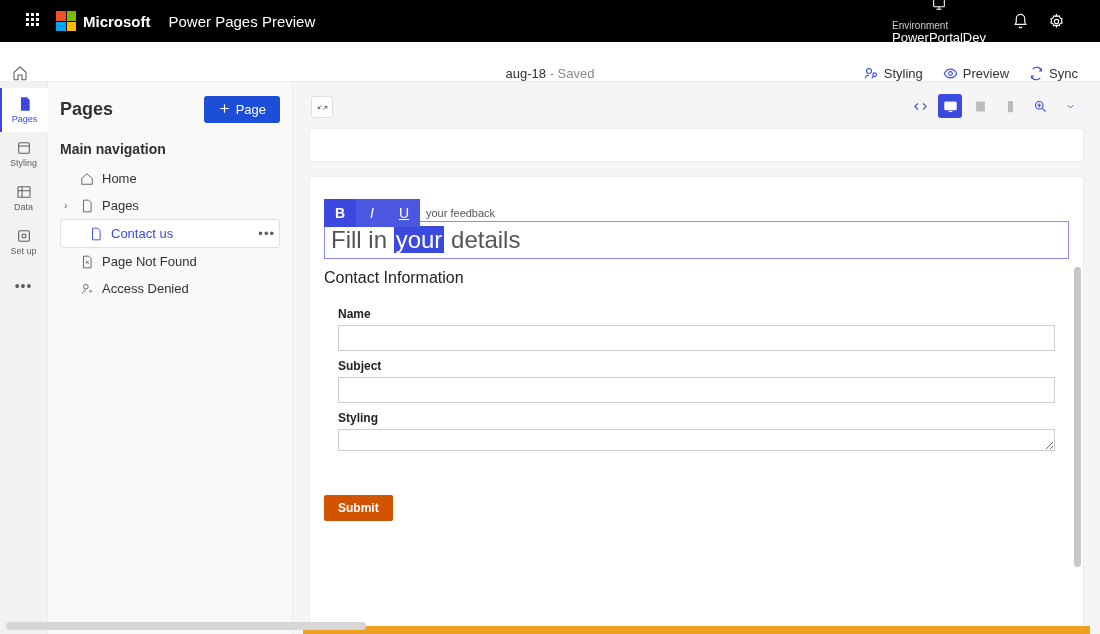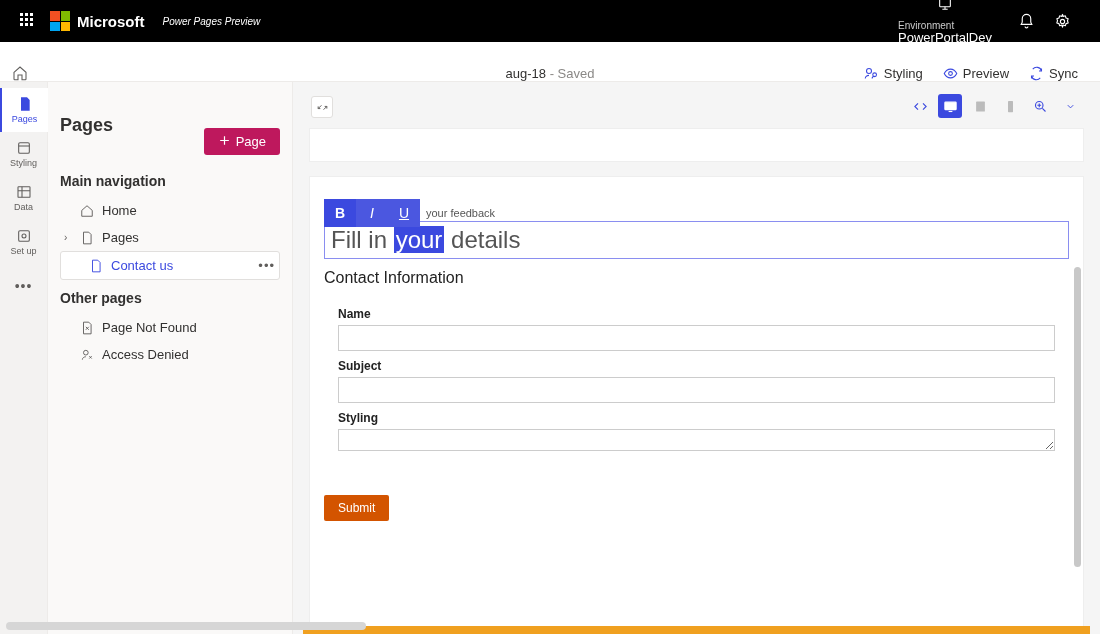--- a/index.html
+++ b/index.html
@@ -1,45 +1,45 @@
 <!DOCTYPE html>
 <html><head>
 <meta charset="utf-8">
 <style>
 * { box-sizing: border-box; margin: 0; padding: 0; font-family: "Segoe UI", Arial, sans-serif; }
 body { width: 1100px; height: 634px; overflow: hidden; background: #faf9f8; position: relative; }
-.topbar { height: 42px; background: #000; color: #fff; display: flex; align-items: center; padding: 0 20px; }
+.topbar { height: 42px; background: #000; color: #fff; display: flex; align-items: center; padding: 0 26px; }
 .waffle { width: 16px; height: 16px; margin-right: 14px; display: grid; grid-template-columns: repeat(3,3px); grid-template-rows: repeat(3,3px); gap: 2px; }
 .waffle span { background: #fff; }
 .mslogo { display: flex; align-items: center; margin-right: 18px; }
 .squares { width: 20px; height: 20px; display: grid; grid-template-columns: 1fr 1fr; grid-template-rows: 1fr 1fr; gap: 1px; margin-right: 7px; }
 .sq1{background:#f25022}.sq2{background:#7fba00}.sq3{background:#00a4ef}.sq4{background:#ffb900}
 .msword { font-size: 15px; font-weight: 600; }
-.apptitle { font-size: 10px; font-style: italic; }
+.apptitle { font-size: 15px; }
 .topspacer { flex: 1; }
 .env { display: flex; align-items: center; gap: 8px; margin-right: 16px; flex-direction: column; }
 .envtxt { display: flex; flex-direction: column; line-height: 1.15; }
 .envlabel { font-size: 10px; color: #ccc; }
 .envname { font-size: 13px; }
 .topicon { width: 28px; height: 28px; display: flex; align-items: center; justify-content: center; color: #fff; margin: 0 4px; cursor: pointer; }
 .cmdbar { height: 40px; background: #fff; border-bottom: 1px solid #edebe9; display: flex; align-items: flex-end; padding: 0 12px; }
 .homeicon { width: 20px; color: #605e5c; cursor: pointer; }
 .savestatus { position: absolute; left: 50%; transform: translateX(-50%); font-size: 13px; color: #323130; }
 .savestatus .muted { color: #8a8886; }
 .cmdbar .topspacer { flex: 1; }
 .cmdbtn { display: flex; align-items: center; gap: 5px; color: #323130; font-size: 13px; cursor: pointer; padding: 0 10px; }
 .cmdbtn svg { stroke: #3b49df; color: #3b49df; }
 .shell { display: flex; height: 552px; }
 .rail { width: 48px; background: #f3f2f1; border-right: 1px solid #edebe9; display: flex; flex-direction: column; align-items: center; padding-top: 6px; }
 .railitem { width: 48px; height: 44px; display: flex; flex-direction: column; align-items: center; justify-content: center; font-size: 9px; color: #605e5c; cursor: pointer; gap: 2px; }
 .railitem.active { color: #3b49df; border-left: 2px solid #3b49df; background: #fff; }
 .sidebar { width: 245px; background: #faf9f8; border-right: 1px solid #edebe9; padding: 14px 12px; }
 .sbhead { display: flex; justify-content: space-between; align-items: center; margin-bottom: 18px; }
 .sbtitle { font-size: 18px; font-weight: 600; color: #323130; }
-.addbtn { background: #be185d; color: #fff; border: none; border-radius: 3px; padding: 6px 14px; font-size: 13px; cursor: pointer; display: flex; gap: 5px; margin-top: 32px; }
+.addbtn { background: #1d4ed8; color: #fff; border: none; border-radius: 3px; padding: 6px 14px; font-size: 13px; cursor: pointer; display: flex; gap: 5px; }
 .sect { font-size: 14px; font-weight: 600; color: #323130; margin: 10px 0 8px; }
 .navitem { display: flex; align-items: center; gap: 8px; padding: 6px 4px 6px 20px; font-size: 13px; color: #323130; cursor: pointer; border-radius: 3px; position: relative; }
 .navitem.child { padding-left: 28px; justify-content: flex-end; }
 .navitem.sel { background: #fff; color: #3b49df; border: 1px solid #e1dfdd; }
 .navitem .chev { position: absolute; left: 4px; font-size: 10px; color: #605e5c; }
 .navitem .more { margin-left: auto; color: #605e5c; letter-spacing: 1px; }
 .canvas { flex: 1; background: #f5f5f5; position: relative; overflow: hidden; padding: 8px 10px 0 10px; background-image: radial-gradient(#e4e4e4 0.5px, transparent 0.5px); background-size: 8px 8px; }
 .canvastools { position: absolute; top: 14px; left: 18px; width: 22px; height: 22px; background: #fff; border: 1px solid #e1dfdd; border-radius: 3px; display: flex; align-items: center; justify-content: center; cursor: pointer; }
 .viewtools { position: absolute; top: 12px; right: 18px; display: flex; gap: 6px; align-items: center; }
 .vt { width: 24px; height: 24px; display: flex; align-items: center; justify-content: center; border-radius: 3px; cursor: pointer; color: #605e5c; }
@@ -51,21 +51,21 @@
 .tbtn { width: 32px; height: 28px; background: #4b57e0; color: #fff; display: flex; align-items: center; justify-content: center; cursor: pointer; font-size: 14px;}
 .tbtn.sel { background: #3b49df; }
 .tbtn.last{}
 .tlabel { font-size: 11px; color: #555; margin-left: 6px; }
 .headinginput { width: 100%; border: 1px solid #8a8ef0; padding: 4px 6px; font-size: 24px; color: #555; outline: none; }
 .headinginput .hl { background: #3b49df; color: #fff; padding: 0 2px; }
 .subhead { font-size: 16px; color: #222; margin: 10px 0 20px; }
 .flabel { font-size: 12px; font-weight: 700; color: #222; margin: 8px 0 4px; }
 .field { width: 100%; border: 1px solid #ccc; height: 26px; padding: 2px 6px; font-size: 13px; }
 .tarea { width: 100%; border: 1px solid #ccc; height: 22px; resize: both; padding: 2px 6px; font-size: 13px; }
-.submit { background: #d35400; color: #fff; border: none; padding: 6px 14px; font-size: 12px; font-weight: 400; cursor: pointer; margin: 40px 0 14px; border-radius: 2px; }
+.submit { background: #d35400; color: #fff; border: none; padding: 6px 14px; font-size: 12px; font-weight: 700; cursor: pointer; margin: 40px 0 14px; border-radius: 2px; }
 .orangebar { position: absolute; left: 10px; right: 10px; bottom: 0; height: 8px; background: #f0a020; }
 .hscroll { position: absolute; left: 6px; bottom: 4px; width: 360px; height: 8px; background: #d6d6d6; border-radius: 4px; }
 .vscroll { position: absolute; right: 2px; top: 90px; width: 7px; height: 300px; background: #c8c8c8; border-radius: 4px; }
 svg { display: block; }
 .formwrap{ padding:0 14px 0 14px; }
 </style>
 </head>
 <body>
 
 <div class="topbar">
@@ -206,21 +206,20 @@
         </svg>
       <span>Pages</span>
     </div>
     <div class="navitem child sel">
       <svg width="14" height="14" viewBox="0 0 24 24" fill="none" stroke="#3b49df" stroke-width="1.6">
           <path d="M6 2h9l4 4v16H6V2z"></path>
         </svg>
       <span>Contact us</span>
       <span class="more">•••</span>
     </div>
-    <div class="sect">Other pages</div>
     <div class="navitem">
       <svg width="14" height="14" viewBox="0 0 24 24" fill="none" stroke="#605e5c" stroke-width="1.6">
           <path d="M6 2h9l4 4v16H6V2z"></path>
           <path d="M10 10l5 5M15 10l-5 5"></path>
         </svg>
       <span>Page Not Found</span>
     </div>
     <div class="navitem">
       <svg width="14" height="14" viewBox="0 0 24 24" fill="none" stroke="#605e5c" stroke-width="1.6">
           <circle cx="10" cy="8" r="4"></circle>

